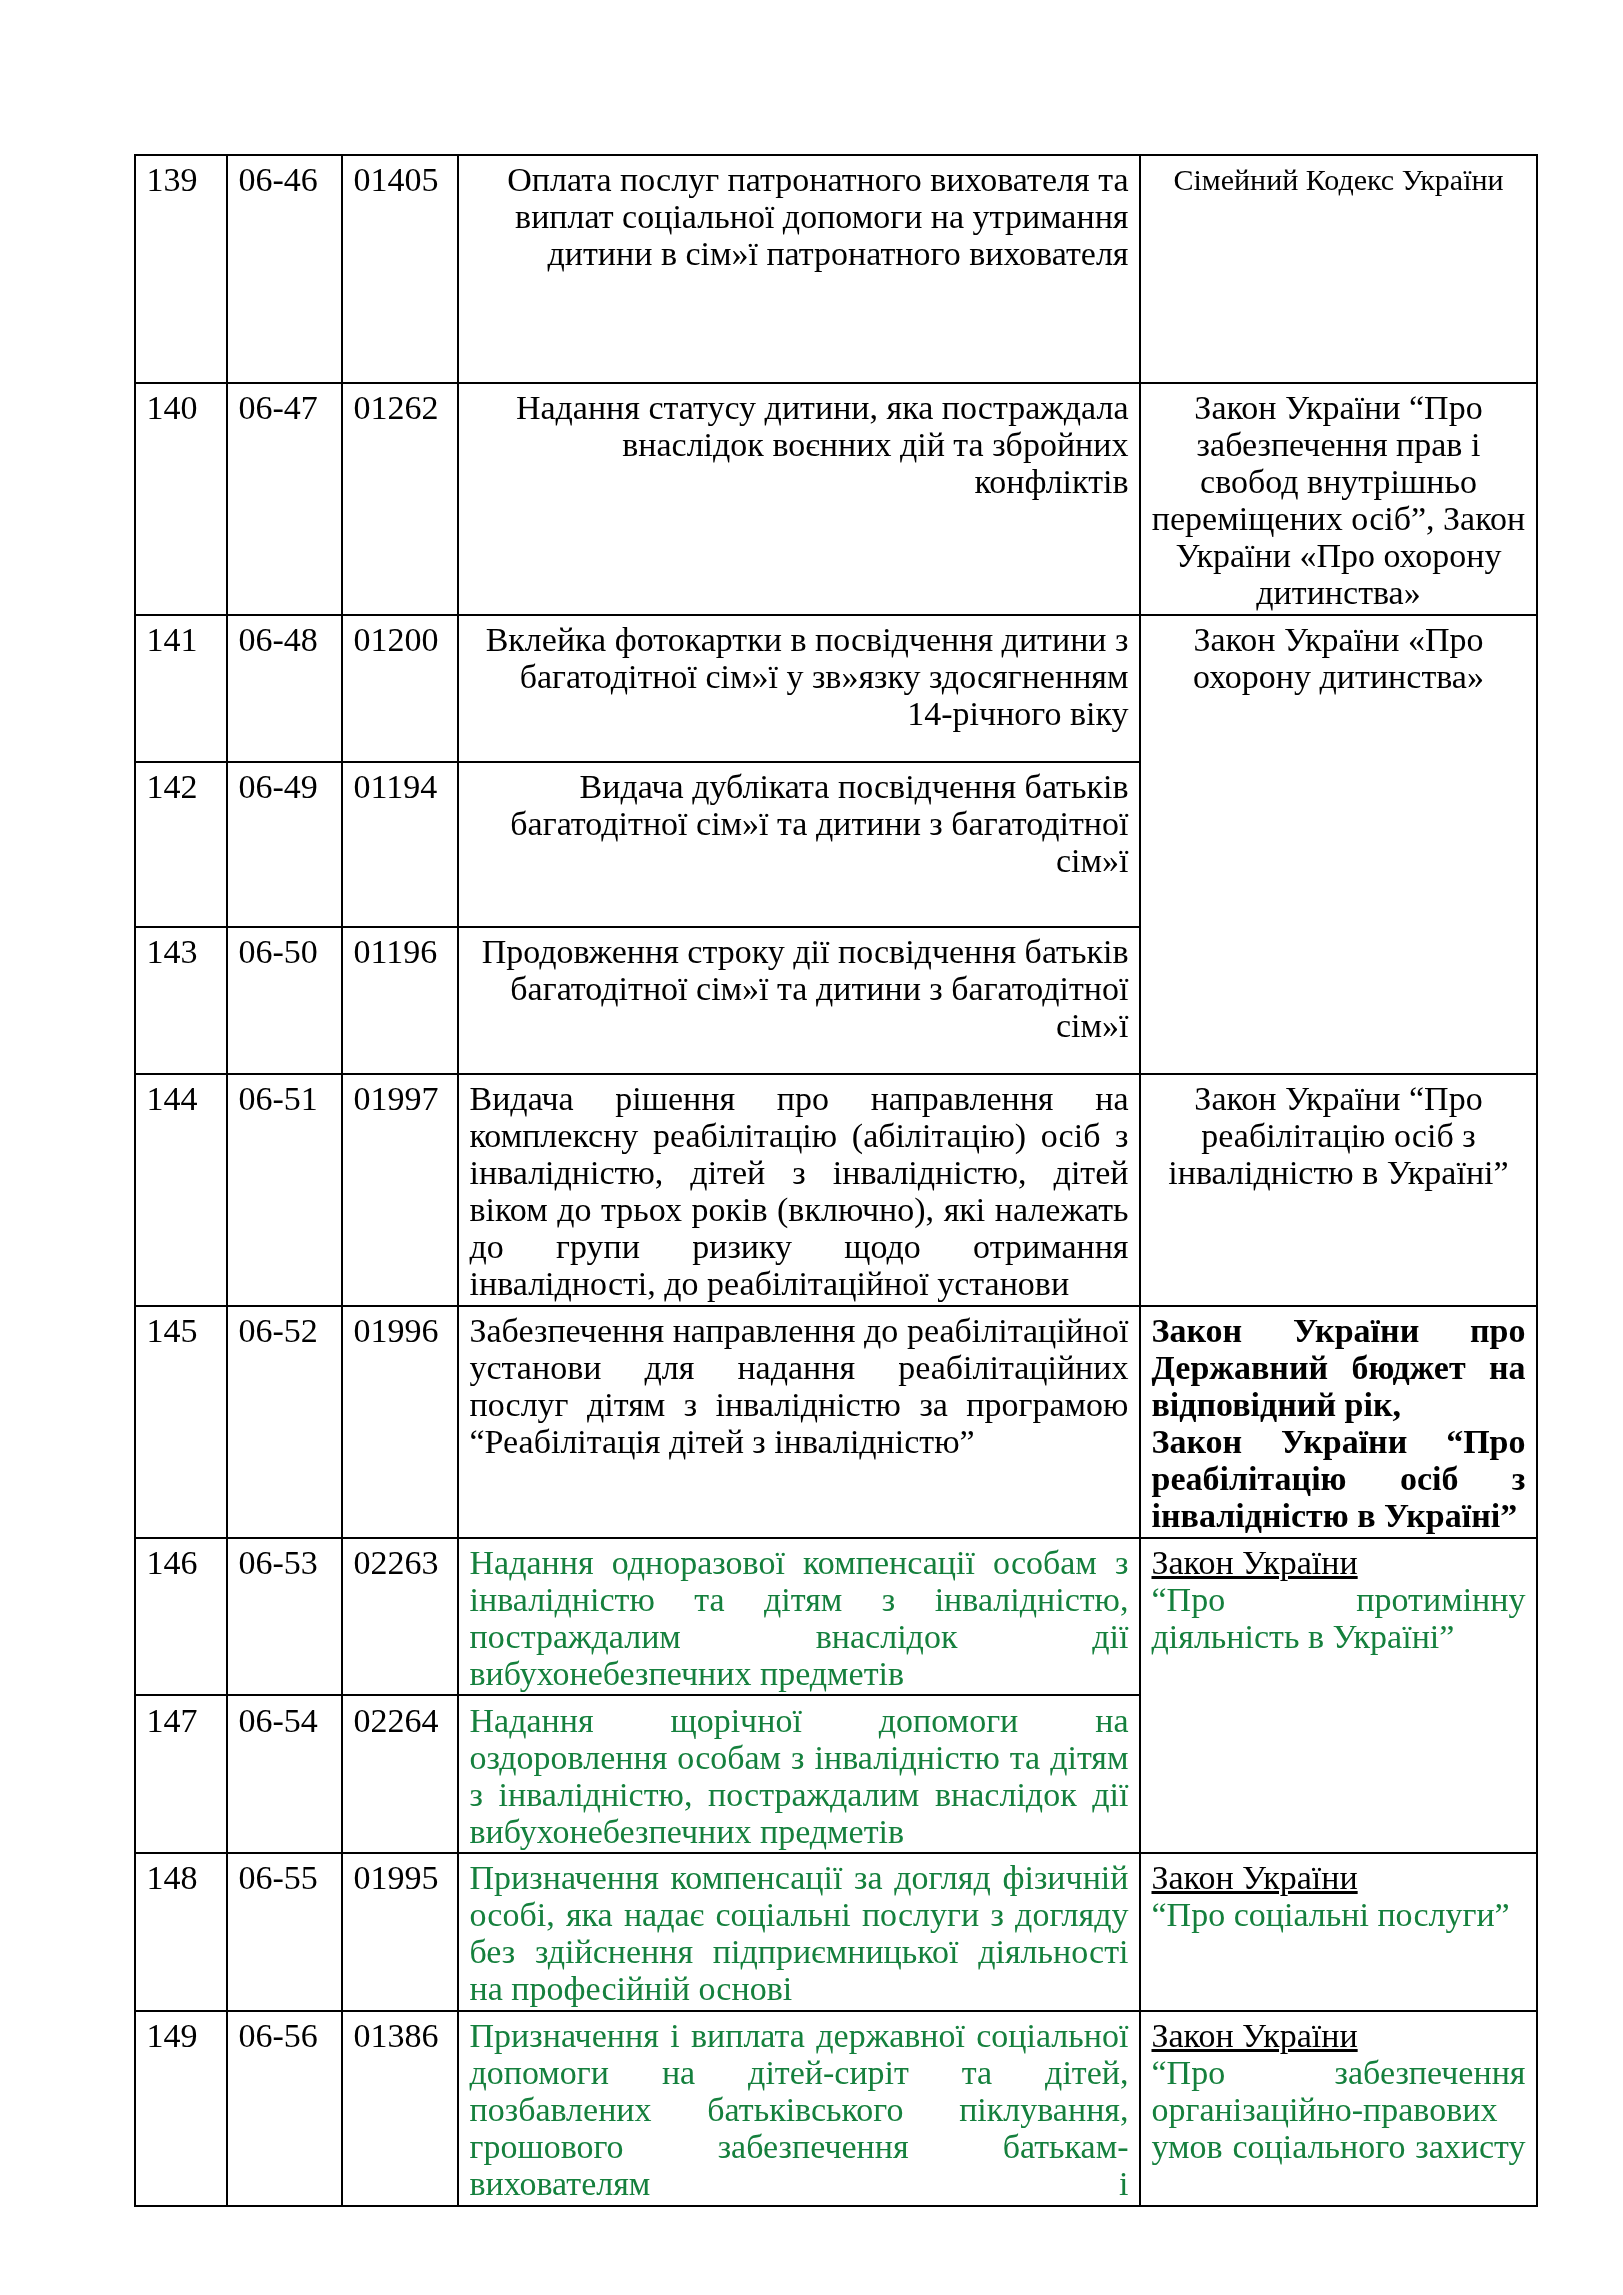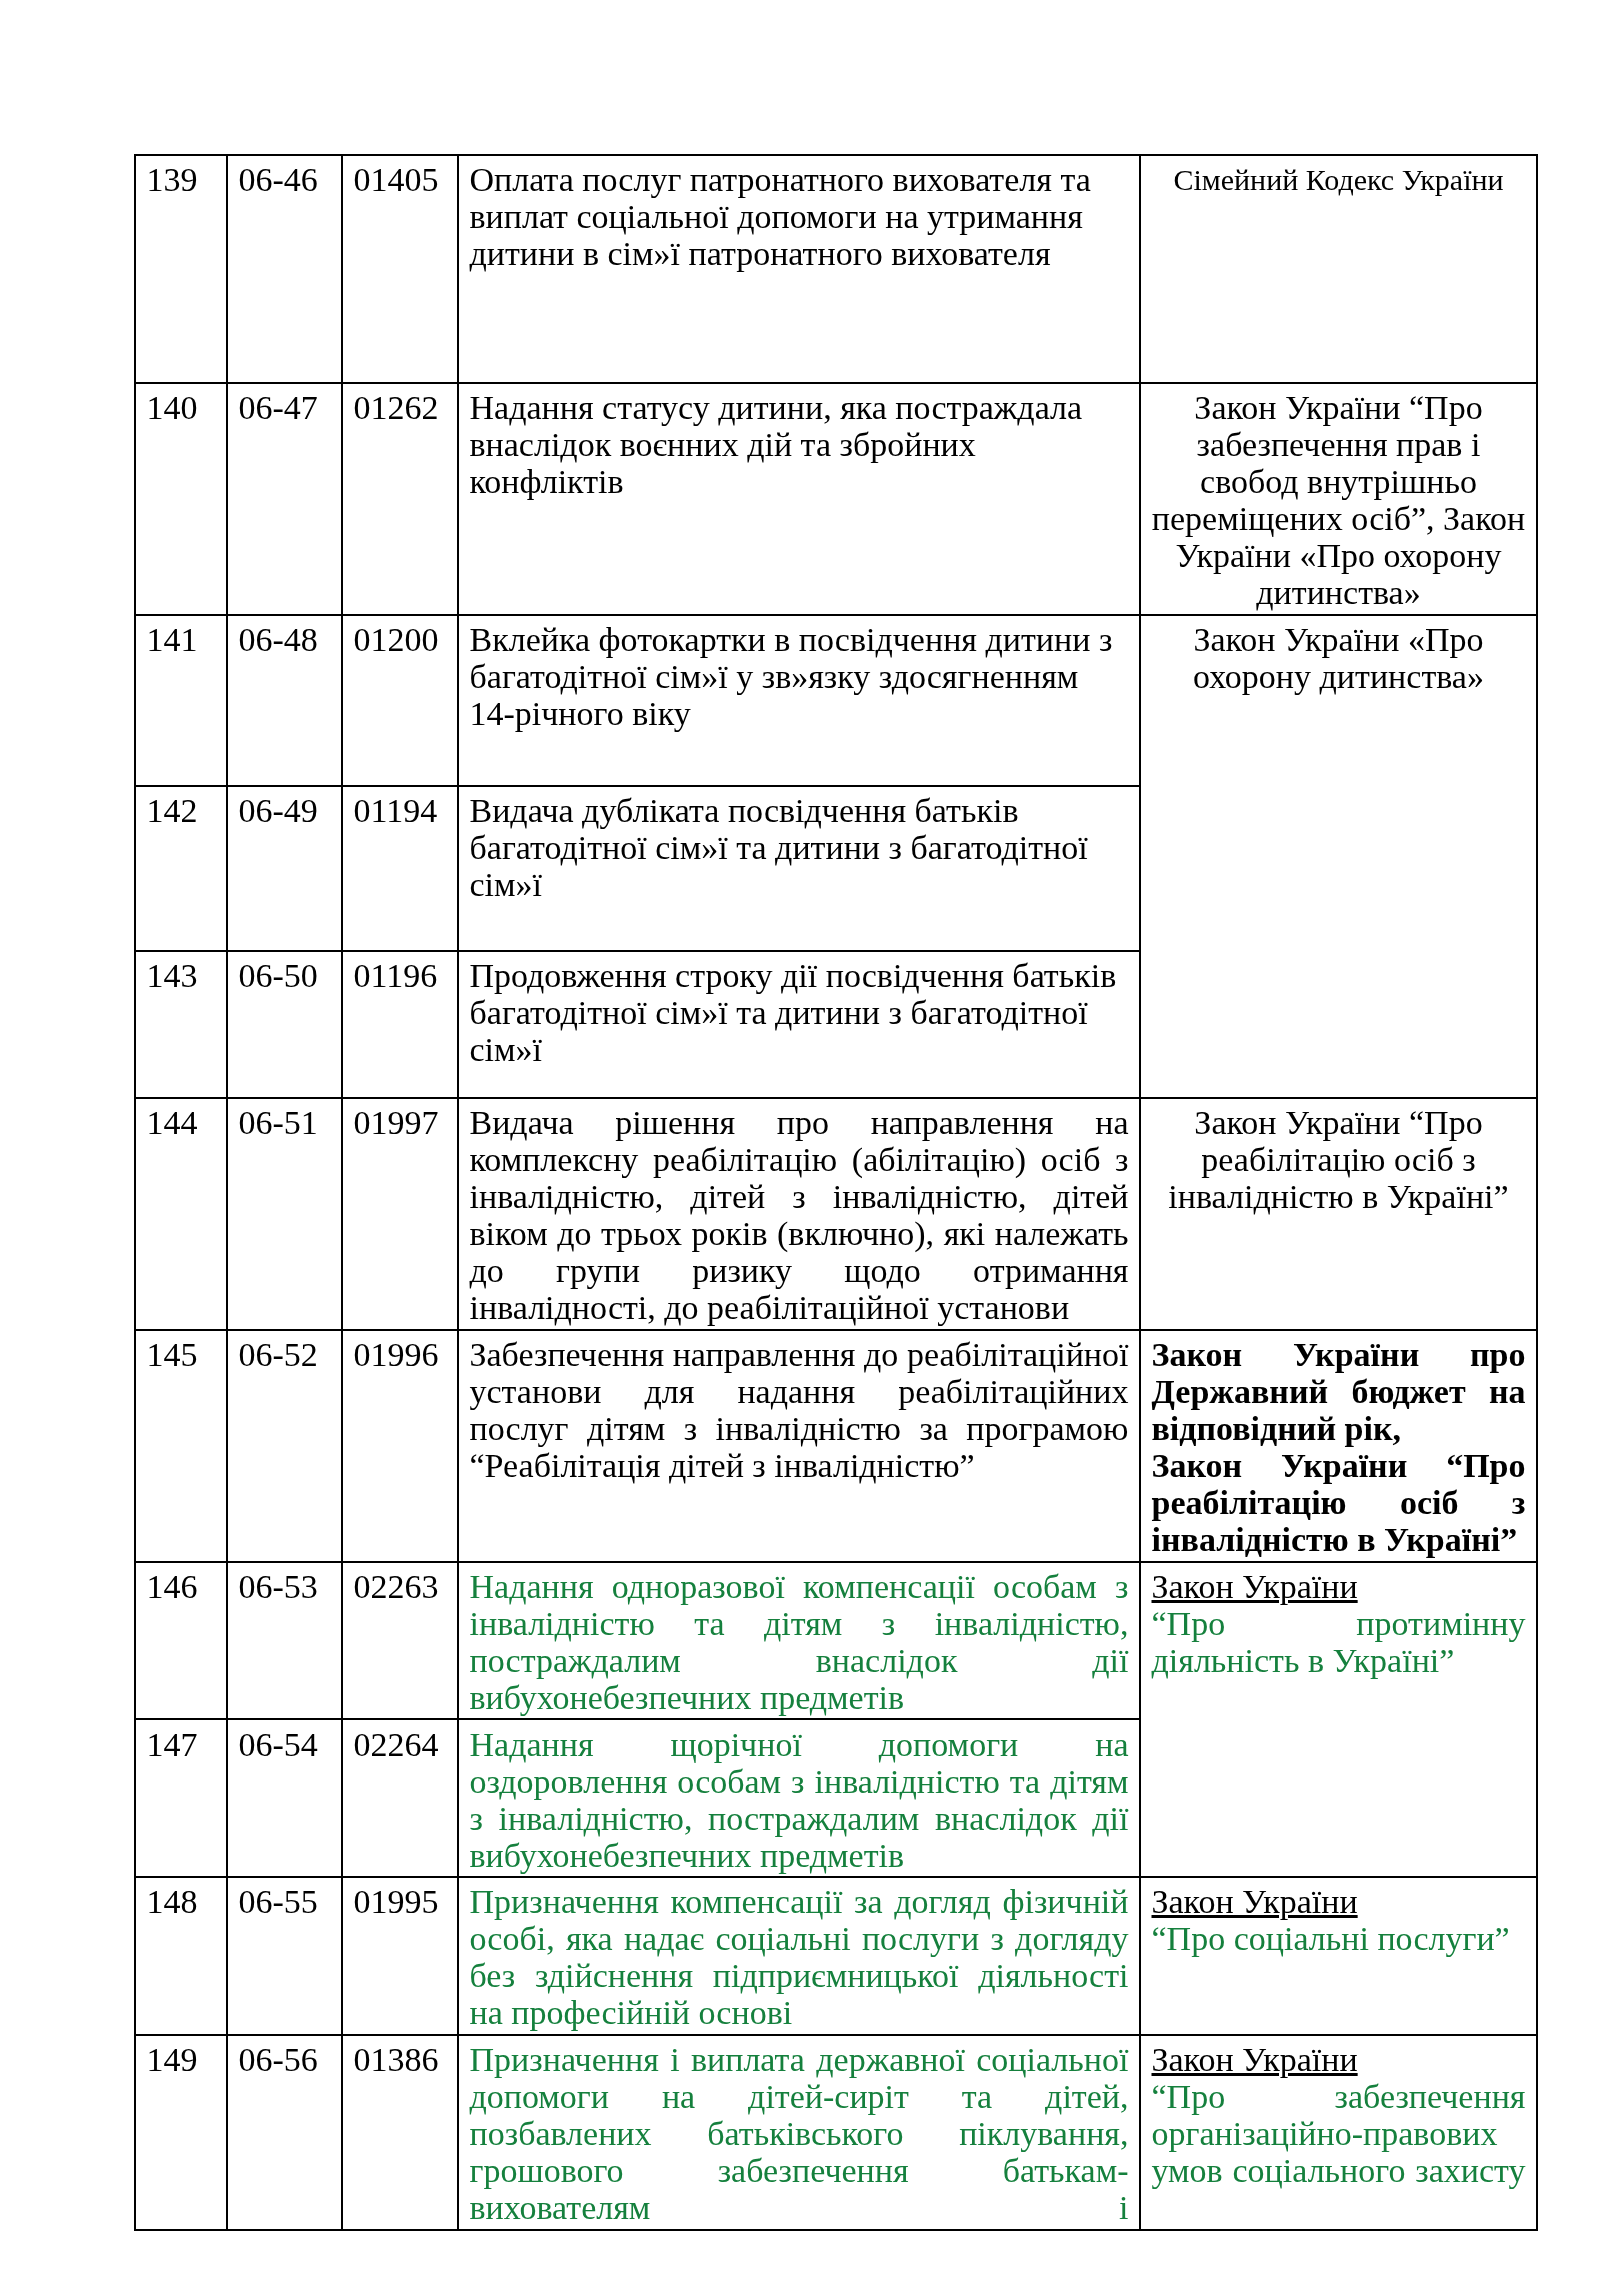--- a/index.html
+++ b/index.html
@@ -5,21 +5,21 @@
     html, body { margin: 0; padding: 0; background: #ffffff; }
     body { width: 1623px; height: 2295px; position: relative; overflow: hidden;
            font-family: "Liberation Serif", "DejaVu Serif", serif; color: #000; }
     .page { position: absolute; left: 0; top: 0; width: 1623px; height: 2295px; }
     table.reg { position: absolute; left: 134px; top: 154px; width: 1401px;
                 border-collapse: collapse; table-layout: fixed; }
     table.reg td { border: 2px solid #000; vertical-align: top; padding: 5.2px 10.5px 2.6px 10.5px;
                    font-size: 34px; line-height: 37px; }
     td.num, td.code, td.id { text-align: left; padding-left: 14.4px; }
     td.desc { text-align: justify; }
-    td.desc.leftish { text-align: left; margin-left: 8px; }
+    td.desc.leftish { text-align: right; margin-left: 8px; }
     td.law { text-align: center; vertical-align: middle; }
     td.law.top { vertical-align: top; }
     td.law.justify { text-align: justify; text-align-last: left; }
     .u { text-decoration: underline; }
     .grey { color: #15803d; }
     .lawblock { display: block; }
   </style>
 </head>
 <body>
 
@@ -43,21 +43,21 @@
       </tr>
 
       <tr style="height:232px">
         <td class="num">140</td>
         <td class="code">06-47</td>
         <td class="id">01262</td>
         <td class="desc leftish">Надання статусу дитини, яка постраждала внаслідок воєнних дій та збройних конфліктів</td>
         <td class="law top">Закон України “Про забезпечення прав і свобод внутрішньо переміщених осіб”, Закон України «Про охорону дитинства»</td>
       </tr>
 
-      <tr style="height:171px">
+      <tr style="height:147px">
         <td class="num">141</td>
         <td class="code">06-48</td>
         <td class="id">01200</td>
         <td class="desc leftish">Вклейка фотокартки в посвідчення дитини з багатодітної сім»ї у зв»язку здосягненням 14-річного віку</td>
         <td class="law" rowspan="3">Закон України «Про охорону дитинства»</td>
       </tr>
 
       <tr style="height:165px">
         <td class="num">142</td>
         <td class="code">06-49</td>

